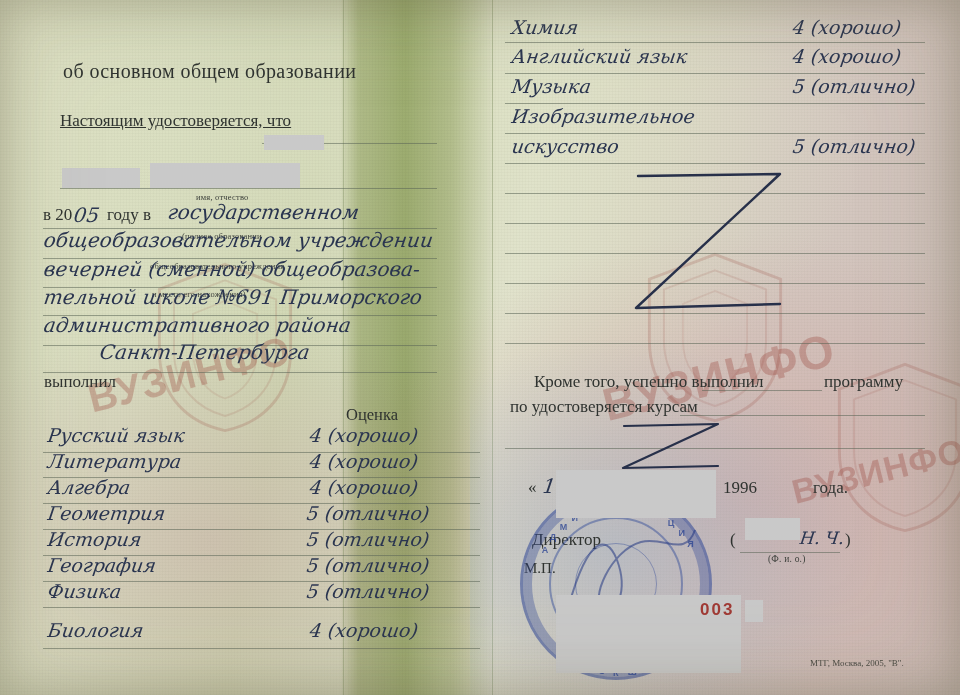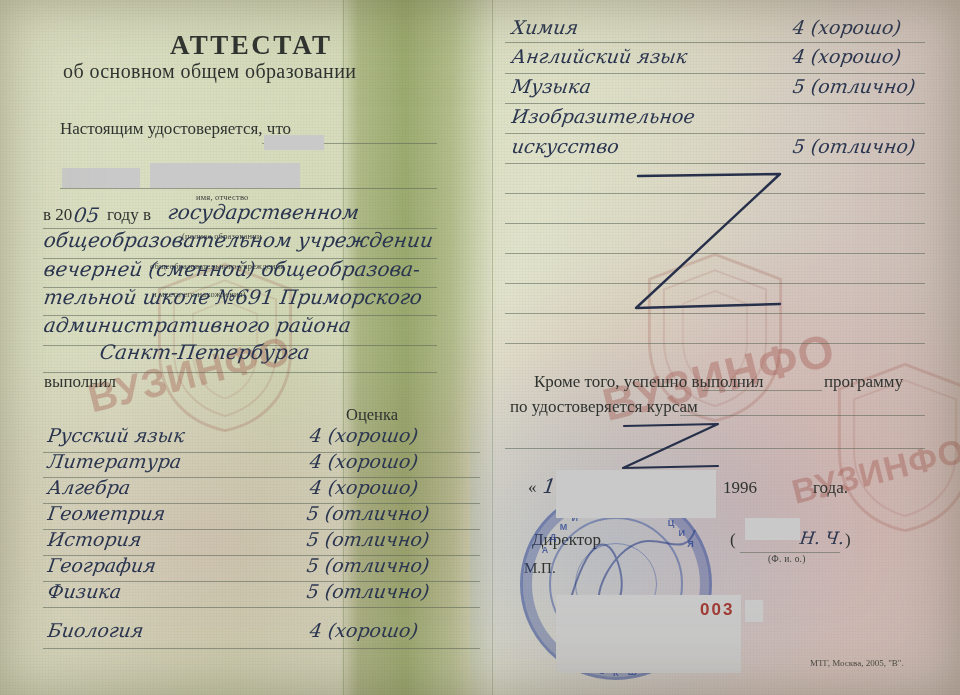--- a/index.html
+++ b/index.html
@@ -224,24 +224,23 @@
     <svg viewBox="0 0 100 120">
         <path d="M50 3 L95 20 L95 62 C95 95 74 112 50 117 C26 112 5 95 5 62 L5 20 Z" fill="none" stroke="rgba(150,70,60,0.45)" stroke-width="2"></path>
         <path d="M50 14 L85 27 L85 62 C85 88 68 102 50 107 C32 102 15 88 15 62 L15 27 Z" fill="none" stroke="rgba(150,70,60,0.30)" stroke-width="1.4"></path>
       </svg>
   </div>
 
   <div class="wm wm1">ВУЗИНФО</div>
   <div class="wm wm2">ВУЗИНФО</div>
   <div class="wm wm3">ВУЗИНФО</div>
 
-  <div class="pt title-main" style="left:170px; top:30px;">АТТЕСТАТ</div>
   <div class="pt title-sub" style="left:63px; top:60px;">об основном общем образовании</div>
 
-  <div class="pt body-line" style="left:60px; top:119px;">Настоящим удостоверяется, что</div>
+  <div class="pt body-line" style="left:60px; top:111px;text-decoration:underline;">Настоящим удостоверяется, что</div>
 
   <div class="rule" style="left:262px; top:143px; width:175px;"></div>
   <div class="rule" style="left:60px;  top:188px; width:377px;"></div>
   <div class="pt tiny" style="left:196px; top:192px;">имя, отчество</div>
 
   <div class="redact" style="left:264px; top:135px; width:60px; height:15px;"></div>
   <div class="redact" style="left:62px;  top:168px; width:78px; height:20px;"></div>
   <div class="redact" style="left:150px; top:163px; width:150px; height:25px;"></div>
 
   <div class="pt body-line" style="left:43px; top:205px;">в 20</div>

